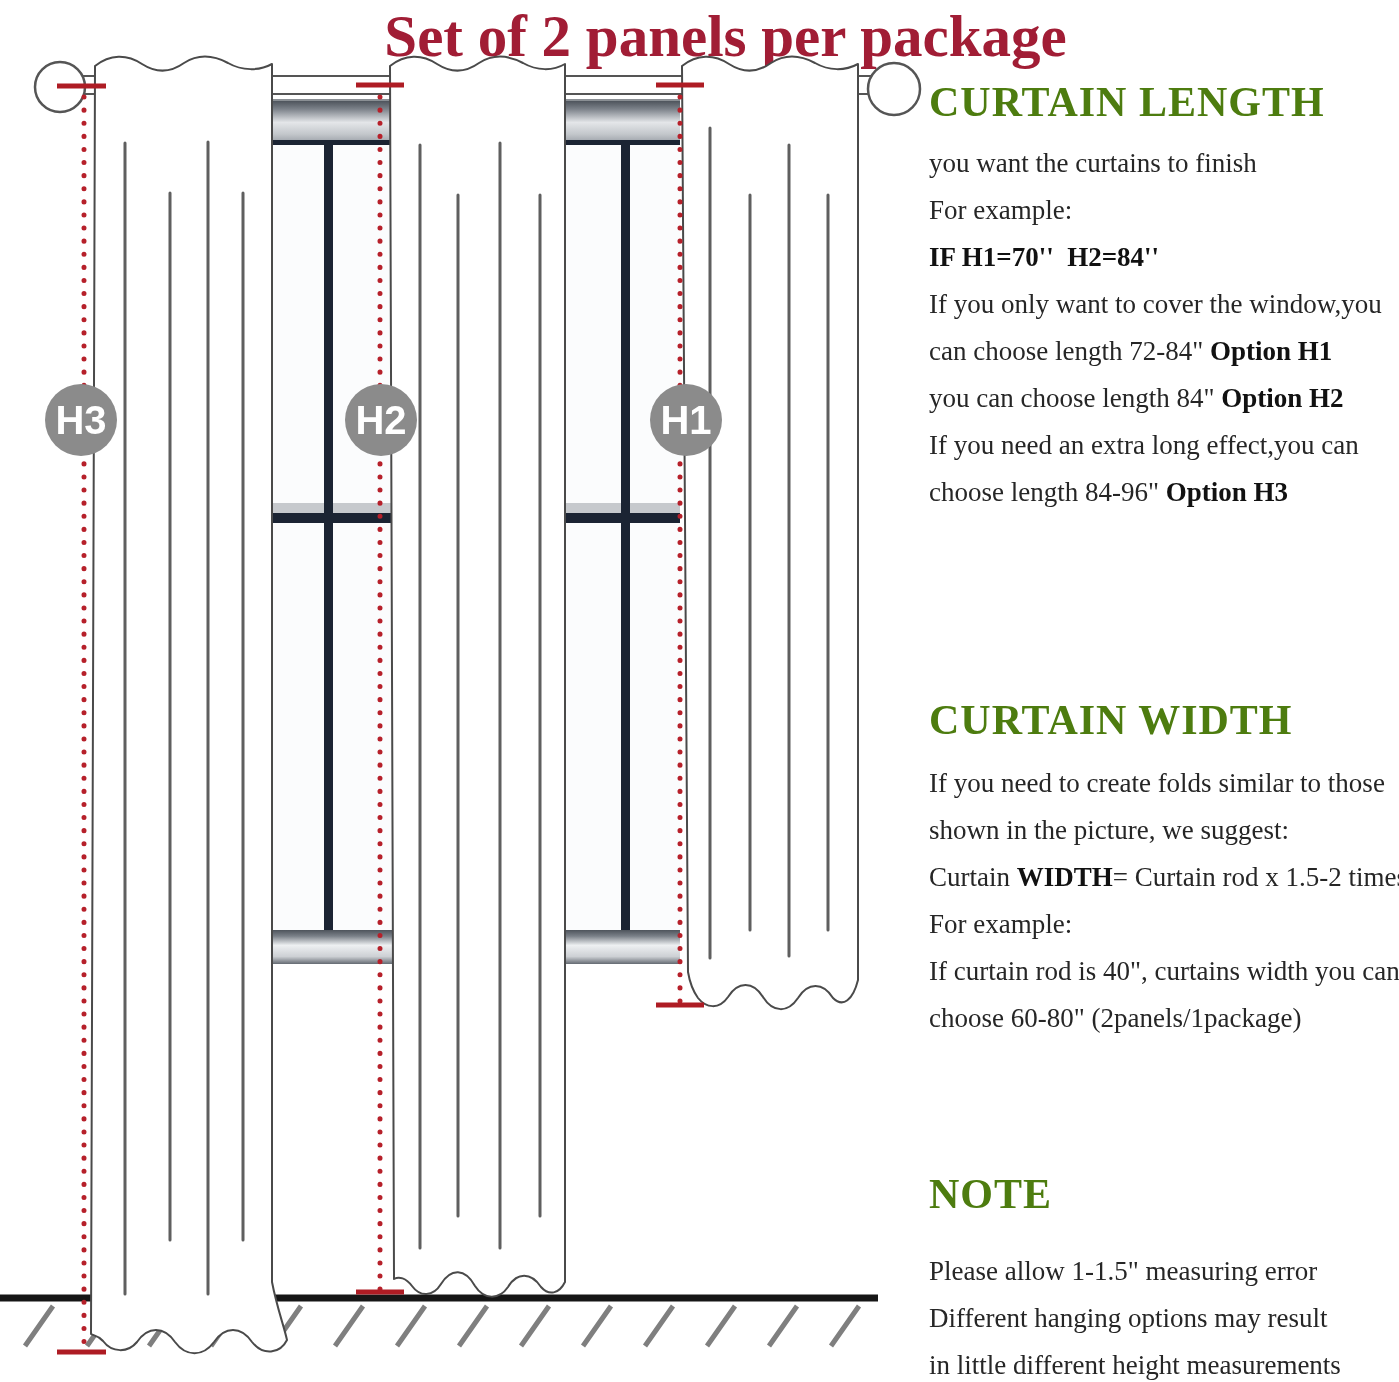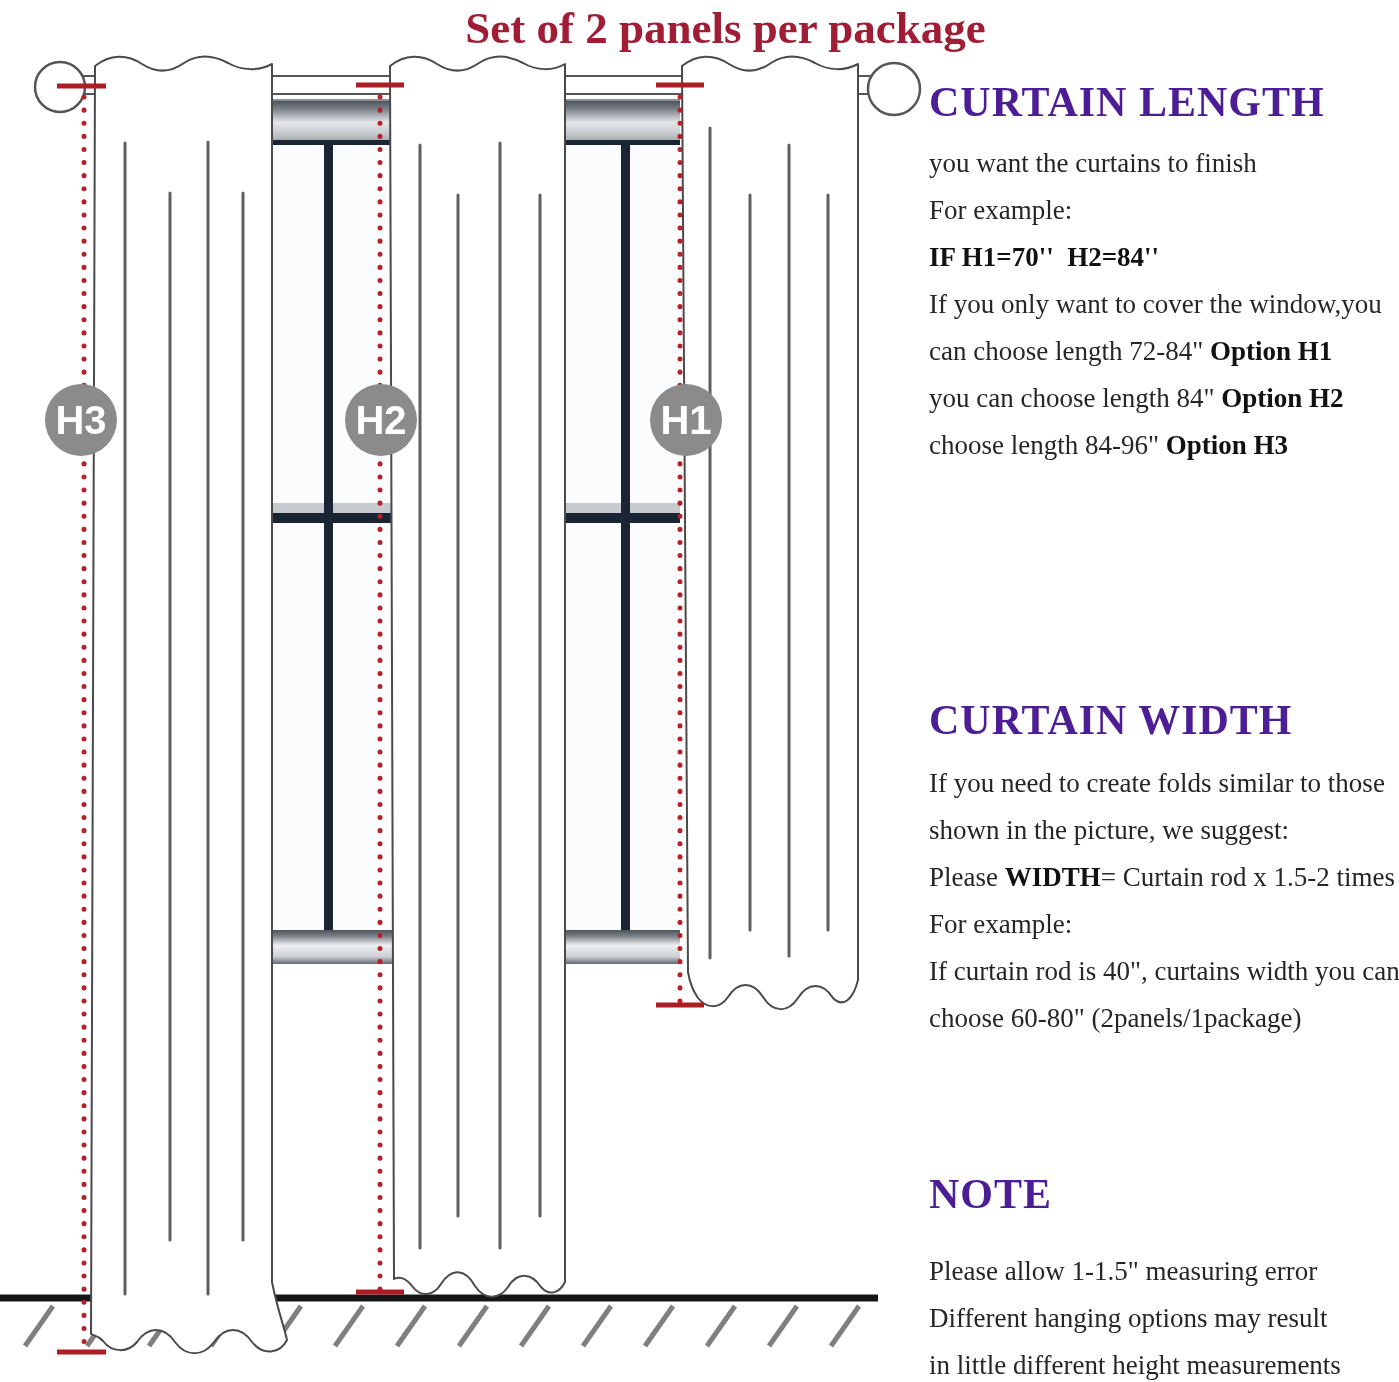--- a/index.html
+++ b/index.html
@@ -3,26 +3,26 @@
 <meta charset="utf-8">
 <style>
   html,body{margin:0;padding:0;}
   body{
     width:1399px;height:1382px;position:relative;background:#ffffff;
     font-family:"Liberation Serif","DejaVu Serif",serif;overflow:hidden;
   }
   .title{
     position:absolute;top:2px;left:0;width:1399px;box-sizing:border-box;
     padding-left:52px;text-align:center;
-    font-size:45px;font-weight:bold;color:#a11d35;letter-spacing:0px;
+    font-size:59px;font-weight:bold;color:#a11d35;letter-spacing:0px;
   }
   .diagram-svg{position:absolute;left:0;top:0;}
   .col-head{
     position:absolute;left:929px;width:471px;
-    font-size:42px;font-weight:bold;color:#4c1d95;letter-spacing:1px;
+    font-size:42px;font-weight:bold;color:#4d7c0f;letter-spacing:1px;
     line-height:44px;white-space:pre;
   }
   .col-lines{position:absolute;left:929px;width:470px;}
   .t-line{
     height:47px;line-height:47px;font-size:27px;color:#262626;white-space:pre;
   }
   .t-line .b{font-weight:bold;color:#111;}
   .badge-txt{
     font-family:"Liberation Sans","DejaVu Sans",sans-serif;
     font-weight:bold;font-size:40px;fill:#ffffff;text-anchor:middle;
@@ -116,28 +116,29 @@
 </svg>
 
 <div class="col-head" style="top:80px">CURTAIN LENGTH</div>
 <div class="col-lines" style="top:140px">
     <div class="t-line"><span>you want the curtains to finish</span></div>
     <div class="t-line"><span>For example:</span></div>
     <div class="t-line"><span class="b">IF H1=70''  H2=84''</span></div>
     <div class="t-line"><span>If you only want to cover the window,you</span></div>
     <div class="t-line"><span>can choose length 72-84" </span><span class="b">Option H1</span></div>
     <div class="t-line"><span>you can choose length 84" </span><span class="b">Option H2</span></div>
+    <div class="t-line"><span>If you need an extra long effect,you can</span></div>
     <div class="t-line"><span>choose length 84-96" </span><span class="b">Option H3</span></div>
   </div>
 
 <div class="col-head" style="top:698px">CURTAIN WIDTH</div>
 <div class="col-lines" style="top:760px">
     <div class="t-line"><span>If you need to create folds similar to those</span></div>
     <div class="t-line"><span>shown in the picture, we suggest:</span></div>
-    <div class="t-line"><span>Please </span><span class="b">WIDTH</span><span>= Curtain rod x 1.5-2 times</span></div>
+    <div class="t-line"><span>Curtain </span><span class="b">WIDTH</span><span>= Curtain rod x 1.5-2 times</span></div>
     <div class="t-line"><span>For example:</span></div>
     <div class="t-line"><span>If curtain rod is 40", curtains width you can</span></div>
     <div class="t-line"><span>choose 60-80" (2panels/1package)</span></div>
   </div>
 
 <div class="col-head" style="top:1172px">NOTE</div>
 <div class="col-lines" style="top:1248px">
     <div class="t-line"><span>Please allow 1-1.5" measuring error</span></div>
     <div class="t-line"><span>Different hanging options may result</span></div>
     <div class="t-line"><span>in little different height measurements</span></div>

